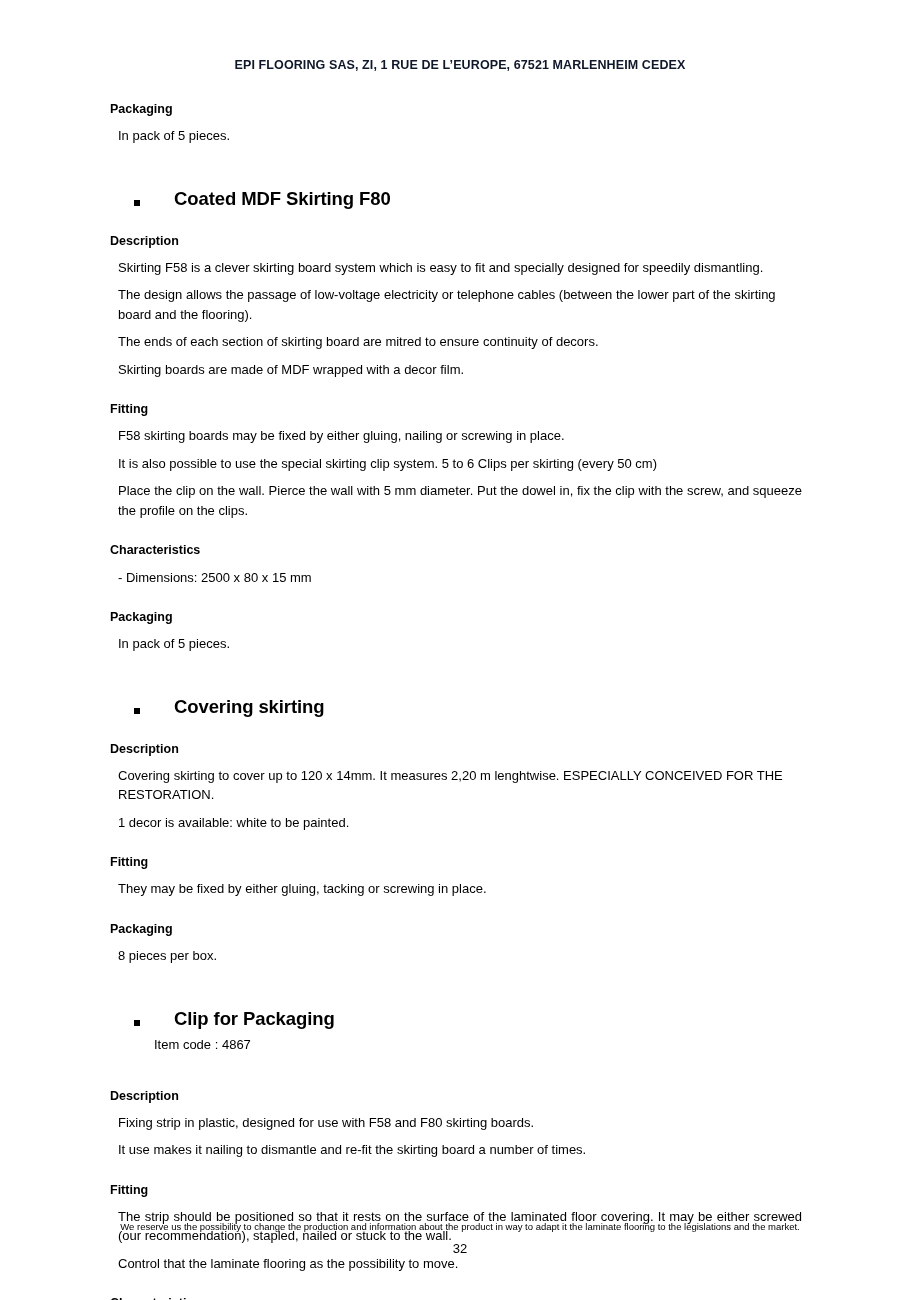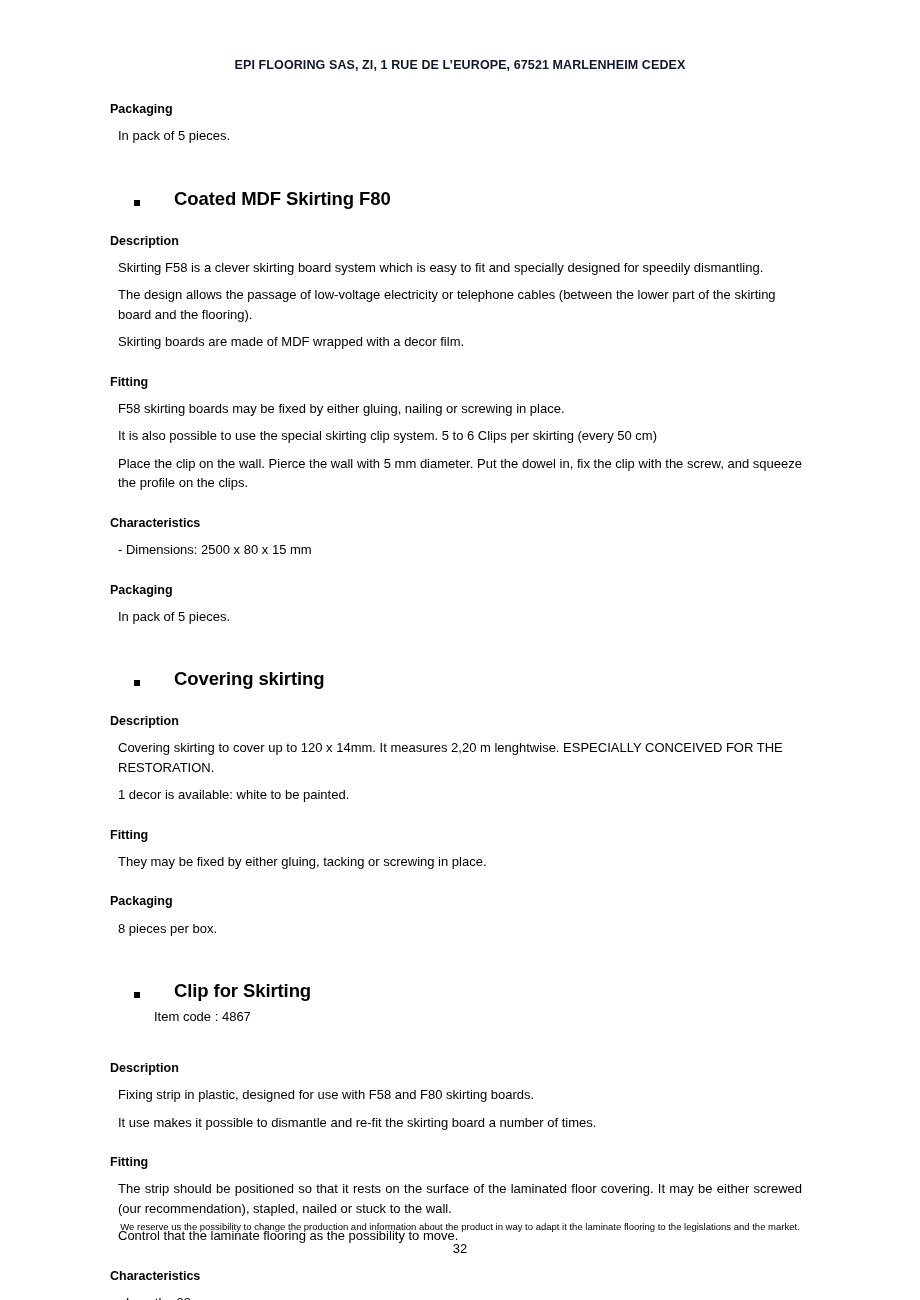--- a/index.html
+++ b/index.html
@@ -118,20 +118,21 @@
       <div class="section-heading">
         <span class="bullet-sq"></span>
         <span class="section-title">Coated MDF Skirting F80</span>
       </div>
 
       <div class="spacer-md"></div>
 
       <p class="label">Description</p>
       <p class="para">Skirting F58 is a clever skirting board system which is easy to fit and specially designed for speedily dismantling.</p>
       <p class="para">The design allows the passage of low-voltage electricity or telephone cables (between the lower part of the skirting board and the flooring).</p>
+      <p class="para">The ends of each section of skirting board are mitred to ensure continuity of decors.</p>
       <p class="para">Skirting boards are made of MDF wrapped with a decor film.</p>
 
       <div class="spacer-sm"></div>
 
       <p class="label">Fitting</p>
       <p class="para">F58 skirting boards may be fixed by either gluing, nailing or screwing in place.</p>
       <p class="para">It is also possible to use the special skirting clip system. 5 to 6 Clips per skirting (every 50 cm)</p>
       <p class="para justify">Place the clip on the wall. Pierce the wall with 5 mm diameter. Put the dowel in, fix the clip with the screw, and squeeze the profile on the clips.</p>
 
       <div class="spacer-sm"></div>
@@ -168,29 +169,29 @@
 
       <p class="label">Packaging</p>
       <p class="para">8 pieces per box.</p>
     </div>
 
     <div class="spacer-lg"></div>
 
     <div class="section">
       <div class="section-heading">
         <span class="bullet-sq"></span>
-        <span class="section-title">Clip for Skirting</span>
+        <span class="section-title">Clip for Packaging</span>
       </div>
       <p class="item-code">Item code : 4867</p>
 
       <div class="spacer-md"></div>
 
       <p class="label">Description</p>
       <p class="para">Fixing strip in plastic, designed for use with F58 and F80 skirting boards.</p>
-      <p class="para">It use makes it possible to dismantle and re-fit the skirting board a number of times.</p>
+      <p class="para">It use makes it nailing to dismantle and re-fit the skirting board a number of times.</p>
 
       <div class="spacer-sm"></div>
 
       <p class="label">Fitting</p>
       <p class="para justify">The strip should be positioned so that it rests on the surface of the laminated floor covering. It may be either screwed (our recommendation), stapled, nailed or stuck to the wall.</p>
       <p class="para">Control that the laminate flooring as the possibility to move.</p>
 
       <div class="spacer-sm"></div>
 
       <p class="label">Characteristics</p>

